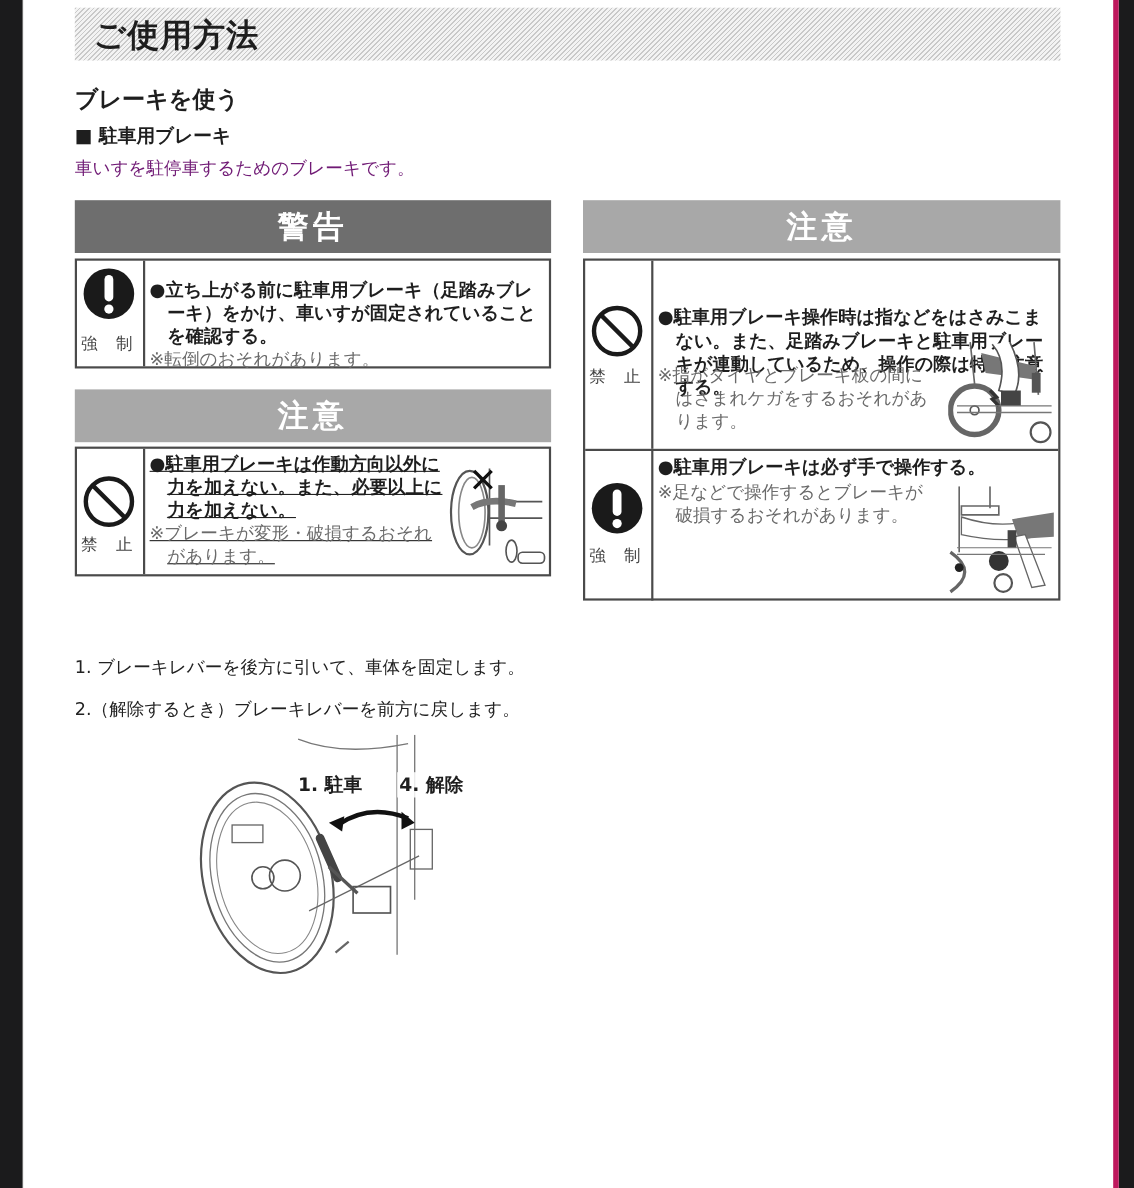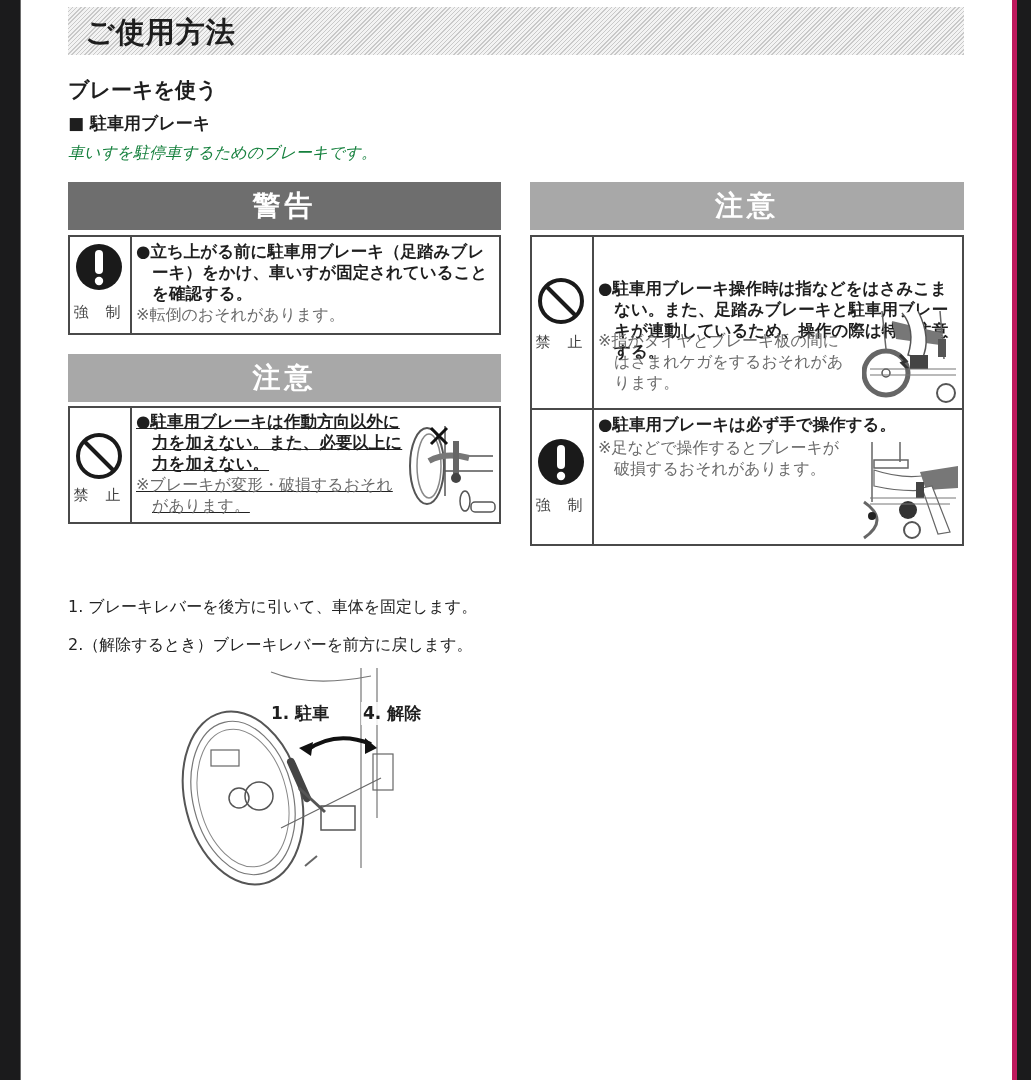--- a/index.html
+++ b/index.html
@@ -19,21 +19,21 @@
   .section-title {
     position:absolute; left:47px; top:7px; width:896px; height:48px;
     background: repeating-linear-gradient(135deg, #c9c9c9 0px, #c9c9c9 1px, #f3f3f3 1px, #f3f3f3 3px);
   }
   .section-title span {
     position:absolute; left:17px; top:6px;
     font-size:29px; font-weight:bold; color:#1e1e1e; letter-spacing:1px;
   }
   .h2 { position:absolute; left:47px; top:76px; font-size:21px; font-weight:bold; color:#1e1e1e; }
   .h3 { position:absolute; left:47px; top:112px; font-size:17px; font-weight:bold; color:#1e1e1e; }
-  .desc { position:absolute; left:47px; top:143px; font-size:16px; color:#15803d;font-style:italic; }
+  .desc { position:absolute; left:47px; top:143px; font-size:16px; color:#701a75; }
 
   .banner {
     position:absolute; height:48px; color:#fff; text-align:center;
     font-size:28px; font-weight:bold; line-height:48px; letter-spacing:4px;
   }
   .banner.warn { background:#6e6e6e; }
   .banner.caut { background:#a8a8a8; }
 
   .box {
     position:absolute; border:2px solid #4a4a4a; background:#fff; box-sizing:border-box;
@@ -78,21 +78,21 @@
   <div class="banner warn" style="left:47px;top:182px;width:433px;">警告</div>
   <div class="box" style="left:47px;top:235px;width:433px;height:100px;">
     <div class="icol">
       <svg class="sym" style="top:6px;" viewBox="0 0 48 48">
         <circle cx="24" cy="24" r="23" fill="#1a1a1a"></circle>
         <rect x="20" y="7" width="8" height="24" rx="4" fill="#fff"></rect>
         <circle cx="24" cy="38" r="4.2" fill="#fff"></circle>
       </svg>
       <div class="sym-label" style="top:66px;">強 制</div>
     </div>
-    <div class="txt" style="left:66px;top:4px;width:360px;">
+    <div class="txt" style="left:66px;top:16px;width:360px;">
       <div class="bullet">●立ち上がる前に駐車用ブレーキ（足踏みブレーキ）をかけ、車いすが固定されていることを確認する。</div>
       <div class="note" style="padding-left:0;text-indent:0;">※転倒のおそれがあります。</div>
     </div>
   </div>
 
   <div class="banner caut" style="left:47px;top:354px;width:433px;">注意</div>
   <div class="box" style="left:47px;top:406px;width:433px;height:118px;">
     <div class="icol">
       <svg class="sym" style="top:24px;" viewBox="0 0 48 48">
         <circle cx="24" cy="24" r="21" fill="none" stroke="#1a1a1a" stroke-width="4"></circle>

